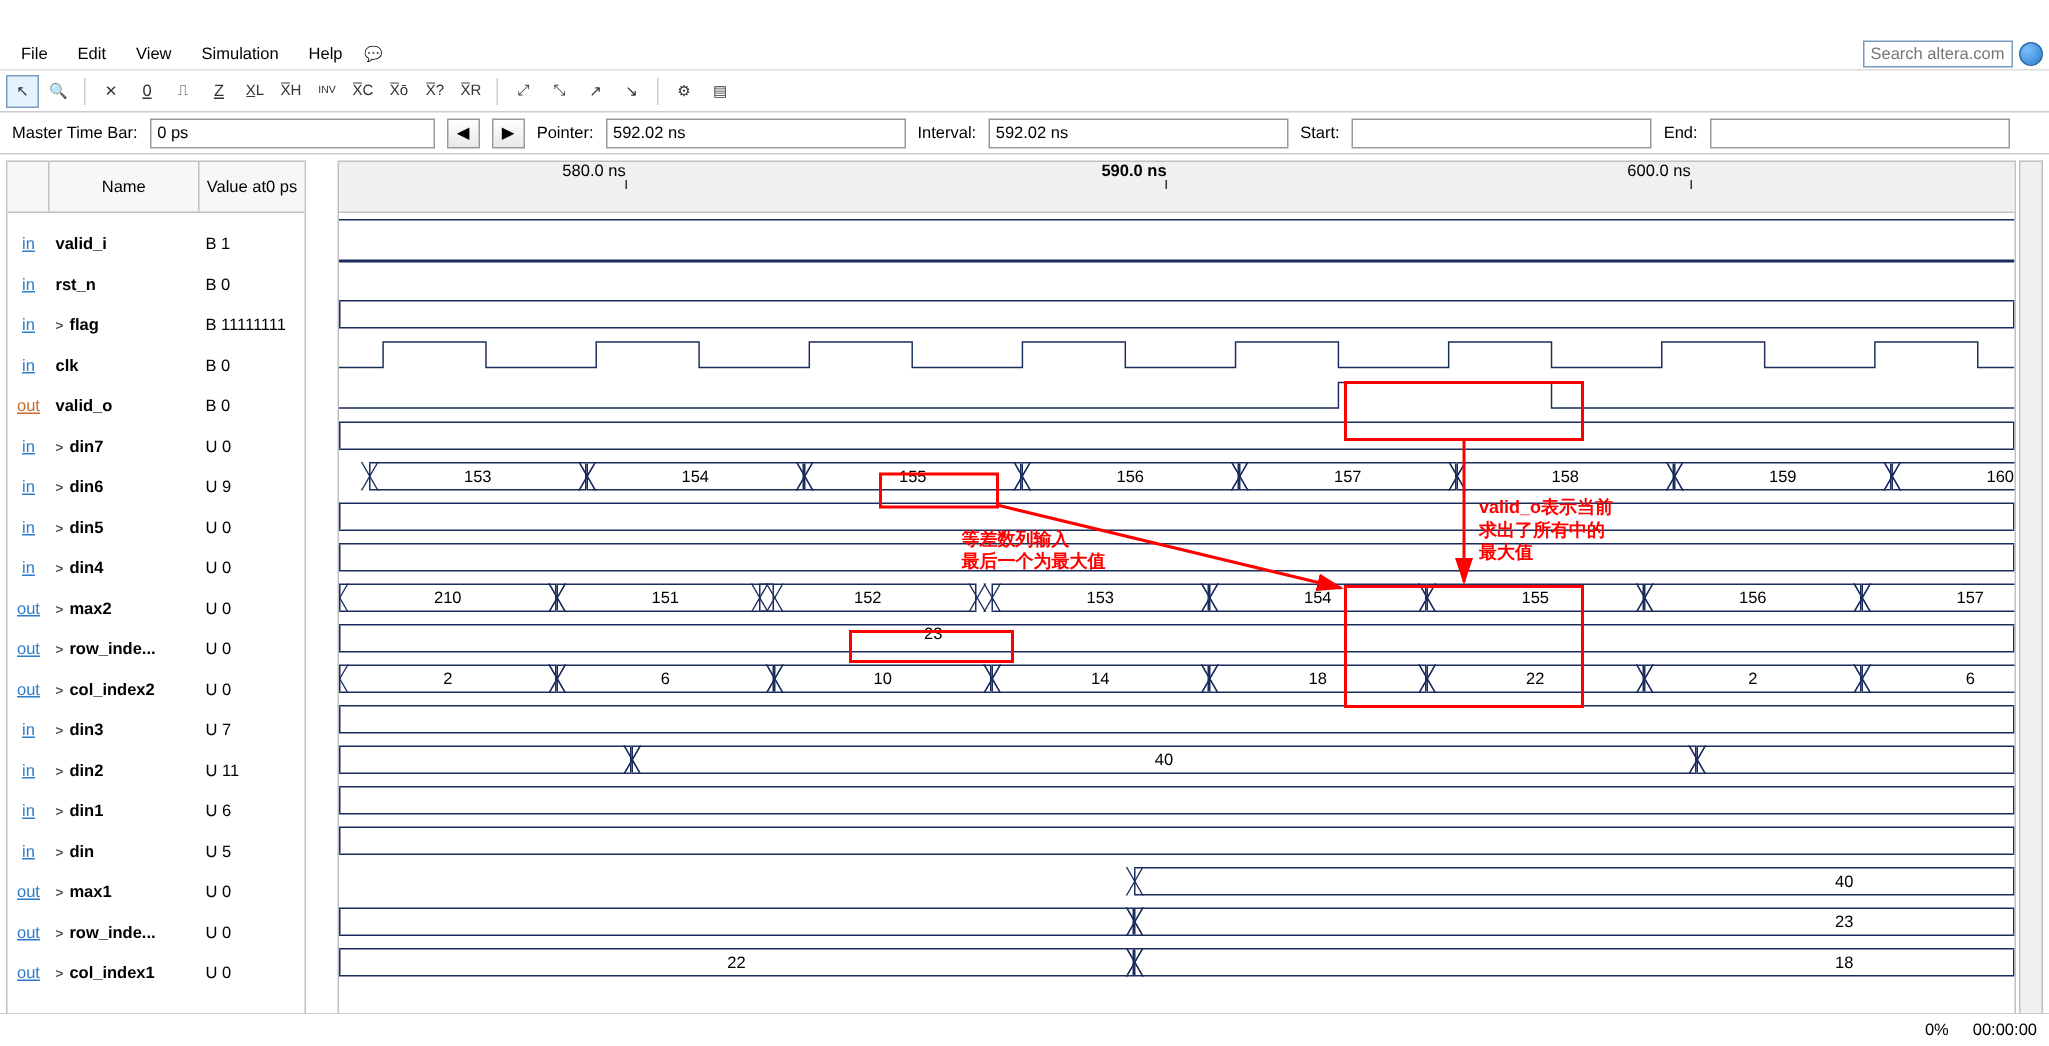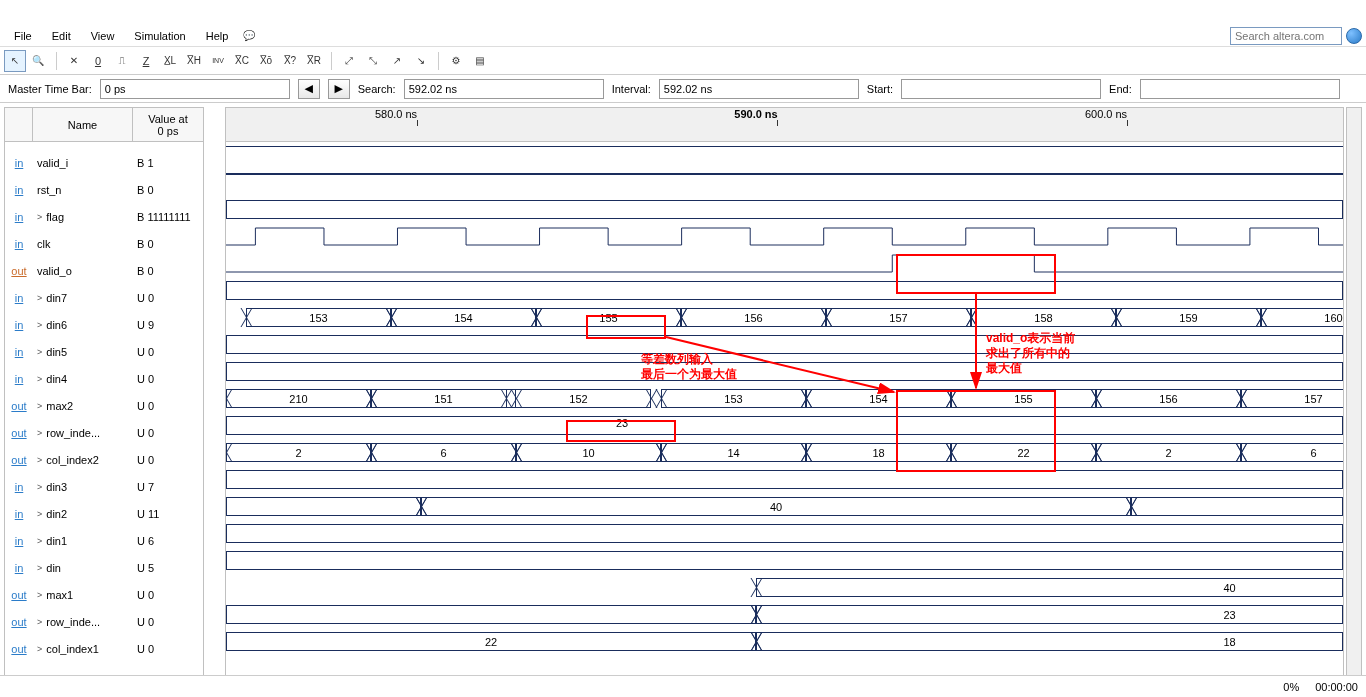--- a/index.html
+++ b/index.html
@@ -1,43 +1,43 @@
 <!DOCTYPE html>
 <html><head>
 <meta charset="utf-8">
 <style>
 * { box-sizing: border-box; margin: 0; padding: 0; font-family: Tahoma, sans-serif; font-size: 11px; }
 body { background: #fff; overflow: hidden; width: 1366px; height: 697px; }
 
 .menubar { display: flex; align-items: center; height: 22px; padding: 0 4px; border-bottom: 1px solid #ddd; margin-top: 25px; }
 .menubar .menu-item { padding: 2px 10px; cursor: default; }
 .menubar .spacer { flex: 1; }
-.search-box { width: 112px; height: 18px; border: 1px solid #7a9ac0; padding: 0 4px; }
+.search-box { width: 100px; height: 18px; border: 1px solid #7a9ac0; padding: 0 4px; }
 .globe { width: 16px; height: 16px; margin-left: 4px; border-radius: 50%; background: radial-gradient(circle at 30% 30%, #7ec0ff, #2b7cc9); border: 1px solid #2b6aaa; }
 
 .toolbar { display: flex; align-items: center; height: 28px; padding: 0 4px; border-bottom: 1px solid #ccc; gap: 2px; }
 .tb-btn { width: 22px; height: 22px; border: 1px solid transparent; display: flex; align-items: center; justify-content: center; color: #333; font-size: 10px; }
 .tb-sep { width: 1px; height: 18px; background: #ccc; margin: 0 4px; }
 
 .timebar { display: flex; align-items: center; height: 28px; padding: 0 8px; border-bottom: 1px solid #ccc; gap: 8px; }
 .timebar label { font-size: 11px; }
 .tb-input { height: 20px; border: 1px solid #999; background: #fff; padding: 0 4px; }
 .tb-input.wide { width: 190px; }
 .tb-input.mid { width: 200px; }
 .arrow-btn { width: 22px; height: 20px; border: 1px solid #999; background: linear-gradient(#fff,#e8e8e8); display: flex; align-items: center; justify-content: center; }
 
 .main { display: flex; height: 618px; }
 .sigpanel { width: 200px; border: 1px solid #c0c0c0; margin: 4px 2px 4px 4px; overflow: hidden; display: flex; flex-direction: column; }
 .sig-head { display: flex; height: 34px; border-bottom: 1px solid #c0c0c0; background: #f7f7f7; }
 .sig-head .c1 { width: 28px; border-right: 1px solid #c0c0c0; }
 .sig-head .c2 { flex: 1; border-right: 1px solid #c0c0c0; display:flex;align-items:center;justify-content:center; }
-.sig-head .c3 { width: 70px; display:flex;align-items:center;justify-content:center;flex-direction:column; }
+.sig-head .c3 { width: 70px; display:flex;align-items:center;justify-content:center;flex-direction:row; }
 .sig-row { display: flex; height: 27px; align-items: flex-end; }
 .sig-row .ico { width: 28px; display:flex;align-items:center;justify-content:center; font-size:9px; }
-.sig-row .name { flex: 1; display:flex;align-items:center; gap:4px; padding-left:4px; overflow:hidden; white-space:nowrap; }
+.sig-row .name { flex: 1; display:flex;align-items:center; gap:4px; padding-left:4px; overflow:hidden; white-space:nowrap;font-weight:bold; }
 .sig-row .val { width: 70px; padding-left: 4px; }
 .chev { color: #555; font-size: 9px; }
 
 .wavearea { flex: 1; margin: 4px 4px 4px 19px; display: flex; position: relative; }
 .wave-main { flex: 1; border: 1px solid #c0c0c0; overflow: hidden; position: relative; }
 .ruler { height: 34px; background: #f0f0f0; border-bottom: 1px solid #c0c0c0; position: relative; }
 .ruler .tick { position: absolute; top: 0; font-size: 10px; }
 .ruler .tick .line { width:1px; height:6px; background:#333; margin:0 auto; }
 .ruler .tick .lbl { transform: translateX(-50%); white-space:nowrap; }
 
@@ -110,21 +110,21 @@
   <div class="tb-sep"></div>
   <div class="tb-btn">⚙</div>
   <div class="tb-btn">▤</div>
 </div>
 
 <div class="timebar">
   <label>Master Time Bar:</label>
   <input class="tb-input wide" value="0 ps" style="">
   <div class="arrow-btn">◀</div>
   <div class="arrow-btn">▶</div>
-  <label>Search:</label>
+  <label>Pointer:</label>
   <div class="tb-input mid" style="display:flex;align-items:center;">592.02 ns</div>
   <label>Interval:</label>
   <div class="tb-input mid" style="display:flex;align-items:center;">592.02 ns</div>
   <label>Start:</label>
   <input class="tb-input mid" value="" style="">
   <label>End:</label>
   <input class="tb-input mid" value="" style="">
 </div>
 
 <div class="main">

